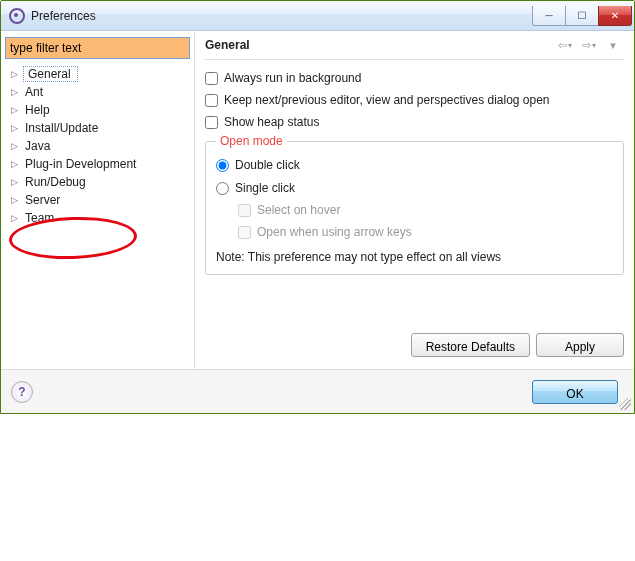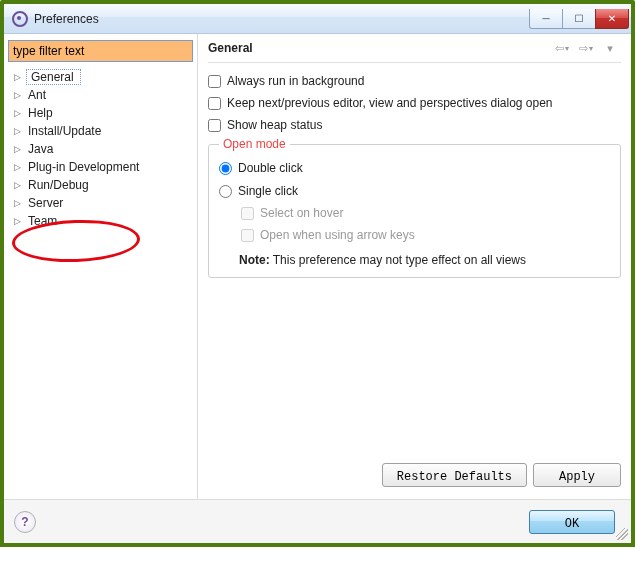--- a/index.html
+++ b/index.html
@@ -1,17 +1,17 @@
 <!DOCTYPE html>
 <html><head>
 <meta charset="utf-8">
 <style>
   * { box-sizing: border-box; }
   html, body { margin:0; padding:0; font-family: "Segoe UI", Tahoma, sans-serif; font-size:12px; color:#222; }
-  .window { width:635px; height:547px; background:#fff; border:4px solid #4d7c0f; border-radius:2px 2px 0 0; position:relative; overflow:hidden; }
+  .window { width:635px; height:414px; background:#fff; border:1px solid #4d7c0f; border-radius:2px 2px 0 0; position:relative; overflow:hidden; }
 
   
   .titlebar {
     height:30px; background:linear-gradient(#f7fbff 0%,#e4eefb 45%,#d7e6f7 46%,#cfe1f5 100%);
     border-bottom:1px solid #b7c9df; display:flex; align-items:center; padding:0 0 0 8px;
   }
   .titlebar-icon { width:16px; height:16px; border-radius:50%; border:2px solid #6b4f9a; margin-right:6px; position:relative; }
   .titlebar-icon::before { content:""; position:absolute; left:3px; top:3px; width:4px; height:4px; border-radius:50%; background:#6b4f9a; }
   .titlebar-title { flex:1; color:#222; }
   .win-btns { display:flex; height:20px; margin-right:2px; }
@@ -58,26 +58,26 @@
   .interval-row { display:flex; align-items:center; margin:6px 0 8px 0; }
   .interval-row label { margin-right:6px; }
   .interval-row input { width:178px; height:20px; border:1px solid #abadb3; padding:2px 4px; font-size:12px; }
 
   fieldset.open-mode { border:1px solid #cfcfcf; border-radius:3px; padding:4px 10px 10px 10px; margin:0; }
   fieldset.open-mode legend { color:#ef4444; padding:0 4px; }
   .radio-row { display:flex; align-items:center; height:20px; margin-top:3px; }
   .radio-row input { margin:0 6px 0 0; }
   .sub-checks { margin-left:22px; margin-top:2px; }
   .note { margin-top:8px; }
-  .note b { font-weight:bold;margin-left:20px; }
+  .note b { font-weight:normal; }
 
   
   .rp-buttons { display:flex; justify-content:flex-end; gap:6px; margin-top:4px; margin-bottom:4px; }
   .btn { min-width:88px; height:24px; border:1px solid #a0a0a0; border-radius:3px;
-         background:linear-gradient(#fdfdfd,#e9e9e9); padding:6px 14px; font-size:12px; cursor:pointer;font-family:Liberation Mono, monospace; }
+         background:linear-gradient(#fdfdfd,#e9e9e9); padding:6px 14px; font-size:12px; cursor:pointer; }
   .btn.primary { border:1px solid #3c7fb1; background:linear-gradient(#eaf6fd,#bee6fd 45%,#a7d9f5 46%,#8fcdf0); }
   .btn.wide { min-width:104px; }
 
   
   .footer {
     position:absolute; left:0; right:0; bottom:0; height:44px; border-top:1px solid #dcdcdc;
     background:#f5f5f5; display:flex; align-items:center; padding:0 10px;
   }
   .help-icon {
     width:22px; height:22px; border:1px solid #b0b0b0; border-radius:50%;

